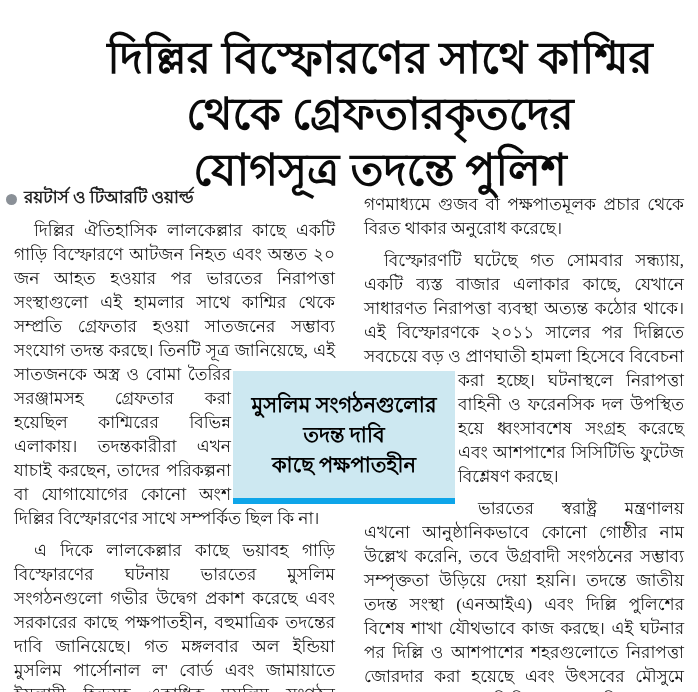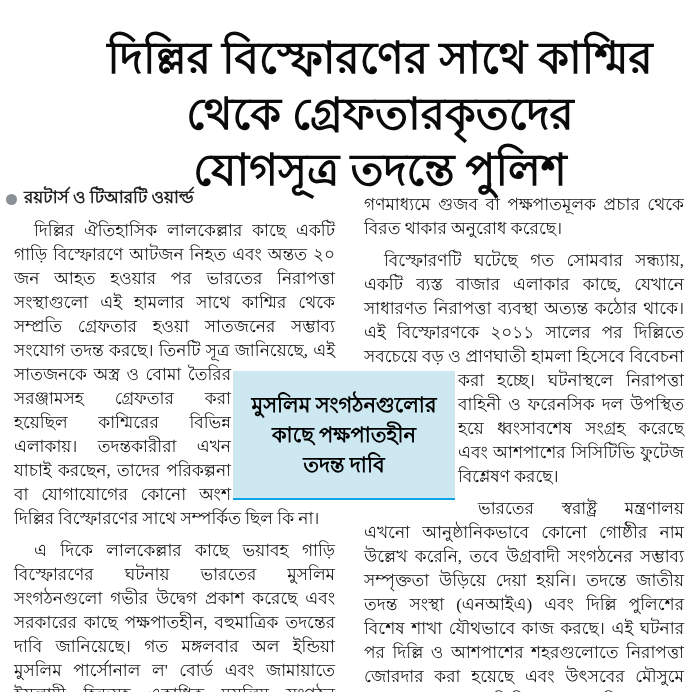--- a/index.html
+++ b/index.html
@@ -69,21 +69,21 @@
   .spacer-top-l  { float: left;  width: 0;    height: 186px; }
   .spacer-box-l  { float: left;  clear: left;  width: 102px; height: 134px; }
 
   .pull-quote {
     position: absolute;
     left: 233px;
     top: 371px;
     width: 222px;
     height: 127px;
     background: #cde8f1;
-    border-bottom: 2px solid #0ea5e9;
+    border-bottom: 6px solid #0ea5e9;
     display: flex;
     flex-direction: column;
     justify-content: center;
     align-items: center;
     text-align: center;
     font-weight: bold;
     font-size: 21px;
     line-height: 30px;
     color: #000000;
   }
@@ -115,17 +115,17 @@
     <span class="spacer-top-l"></span>
     <span class="spacer-box-l"></span>
     <p class="para no-indent">গণমাধ্যমে গুজব বা পক্ষপাতমূলক প্রচার থেকে বিরত থাকার অনুরোধ করেছে।</p>
     <p class="para">বিস্ফোরণটি ঘটেছে গত সোমবার সন্ধ্যায়, একটি ব্যস্ত বাজার এলাকার কাছে, যেখানে সাধারণত নিরাপত্তা ব্যবস্থা অত্যন্ত কঠোর থাকে। এই বিস্ফোরণকে ২০১১ সালের পর দিল্লিতে সবচেয়ে বড় ও প্রাণঘাতী হামলা হিসেবে বিবেচনা করা হচ্ছে। ঘটনাস্থলে নিরাপত্তা বাহিনী ও ফরেনসিক দল উপস্থিত হয়ে ধ্বংসাবশেষ সংগ্রহ করেছে এবং আশপাশের সিসিটিভি ফুটেজ বিশ্লেষণ করছে।</p>
     <p class="para">ভারতের স্বরাষ্ট্র মন্ত্রণালয় এখনো আনুষ্ঠানিকভাবে কোনো গোষ্ঠীর নাম উল্লেখ করেনি, তবে উগ্রবাদী সংগঠনের সম্ভাব্য সম্পৃক্ততা উড়িয়ে দেয়া হয়নি। তদন্তে জাতীয় তদন্ত সংস্থা (এনআইএ) এবং দিল্লি পুলিশের বিশেষ শাখা যৌথভাবে কাজ করছে। এই ঘটনার পর দিল্লি ও আশপাশের শহরগুলোতে নিরাপত্তা জোরদার করা হয়েছে এবং উৎসবের মৌসুমে জনসমাগমস্থলে অতিরিক্ত নজরদারি চালানো হচ্ছে।</p>
     <p class="para">একই সাথে কাশ্মির অঞ্চলে সন্দেহভাজন যোগাযোগ ও অর্থ লেনদেনের উৎস খতিয়ে দেখা হচ্ছে। বিশ্লেষকরা বলছেন, এই বিস্ফোরণ ভারতের অভ্যন্তরীণ নিরাপত্তা পরিস্থিতিকে নতুন করে আলোচনায় এনেছে এবং কাশ্মির-দিল্লি সংযোগের সম্ভাব্য জঙ্গি নেটওয়ার্ক নিয়ে উদ্বেগ বাড়িয়েছে।</p>
   </div>
 
   <div class="pull-quote">
     <span class="pq-line">মুসলিম সংগঠনগুলোর</span>
+    <span class="pq-line">তদন্ত দাবি</span>
     <span class="pq-line">কাছে পক্ষপাতহীন</span>
-    <span class="pq-line">তদন্ত দাবি</span>
   </div>
 
 </div>
 
 </body></html>

